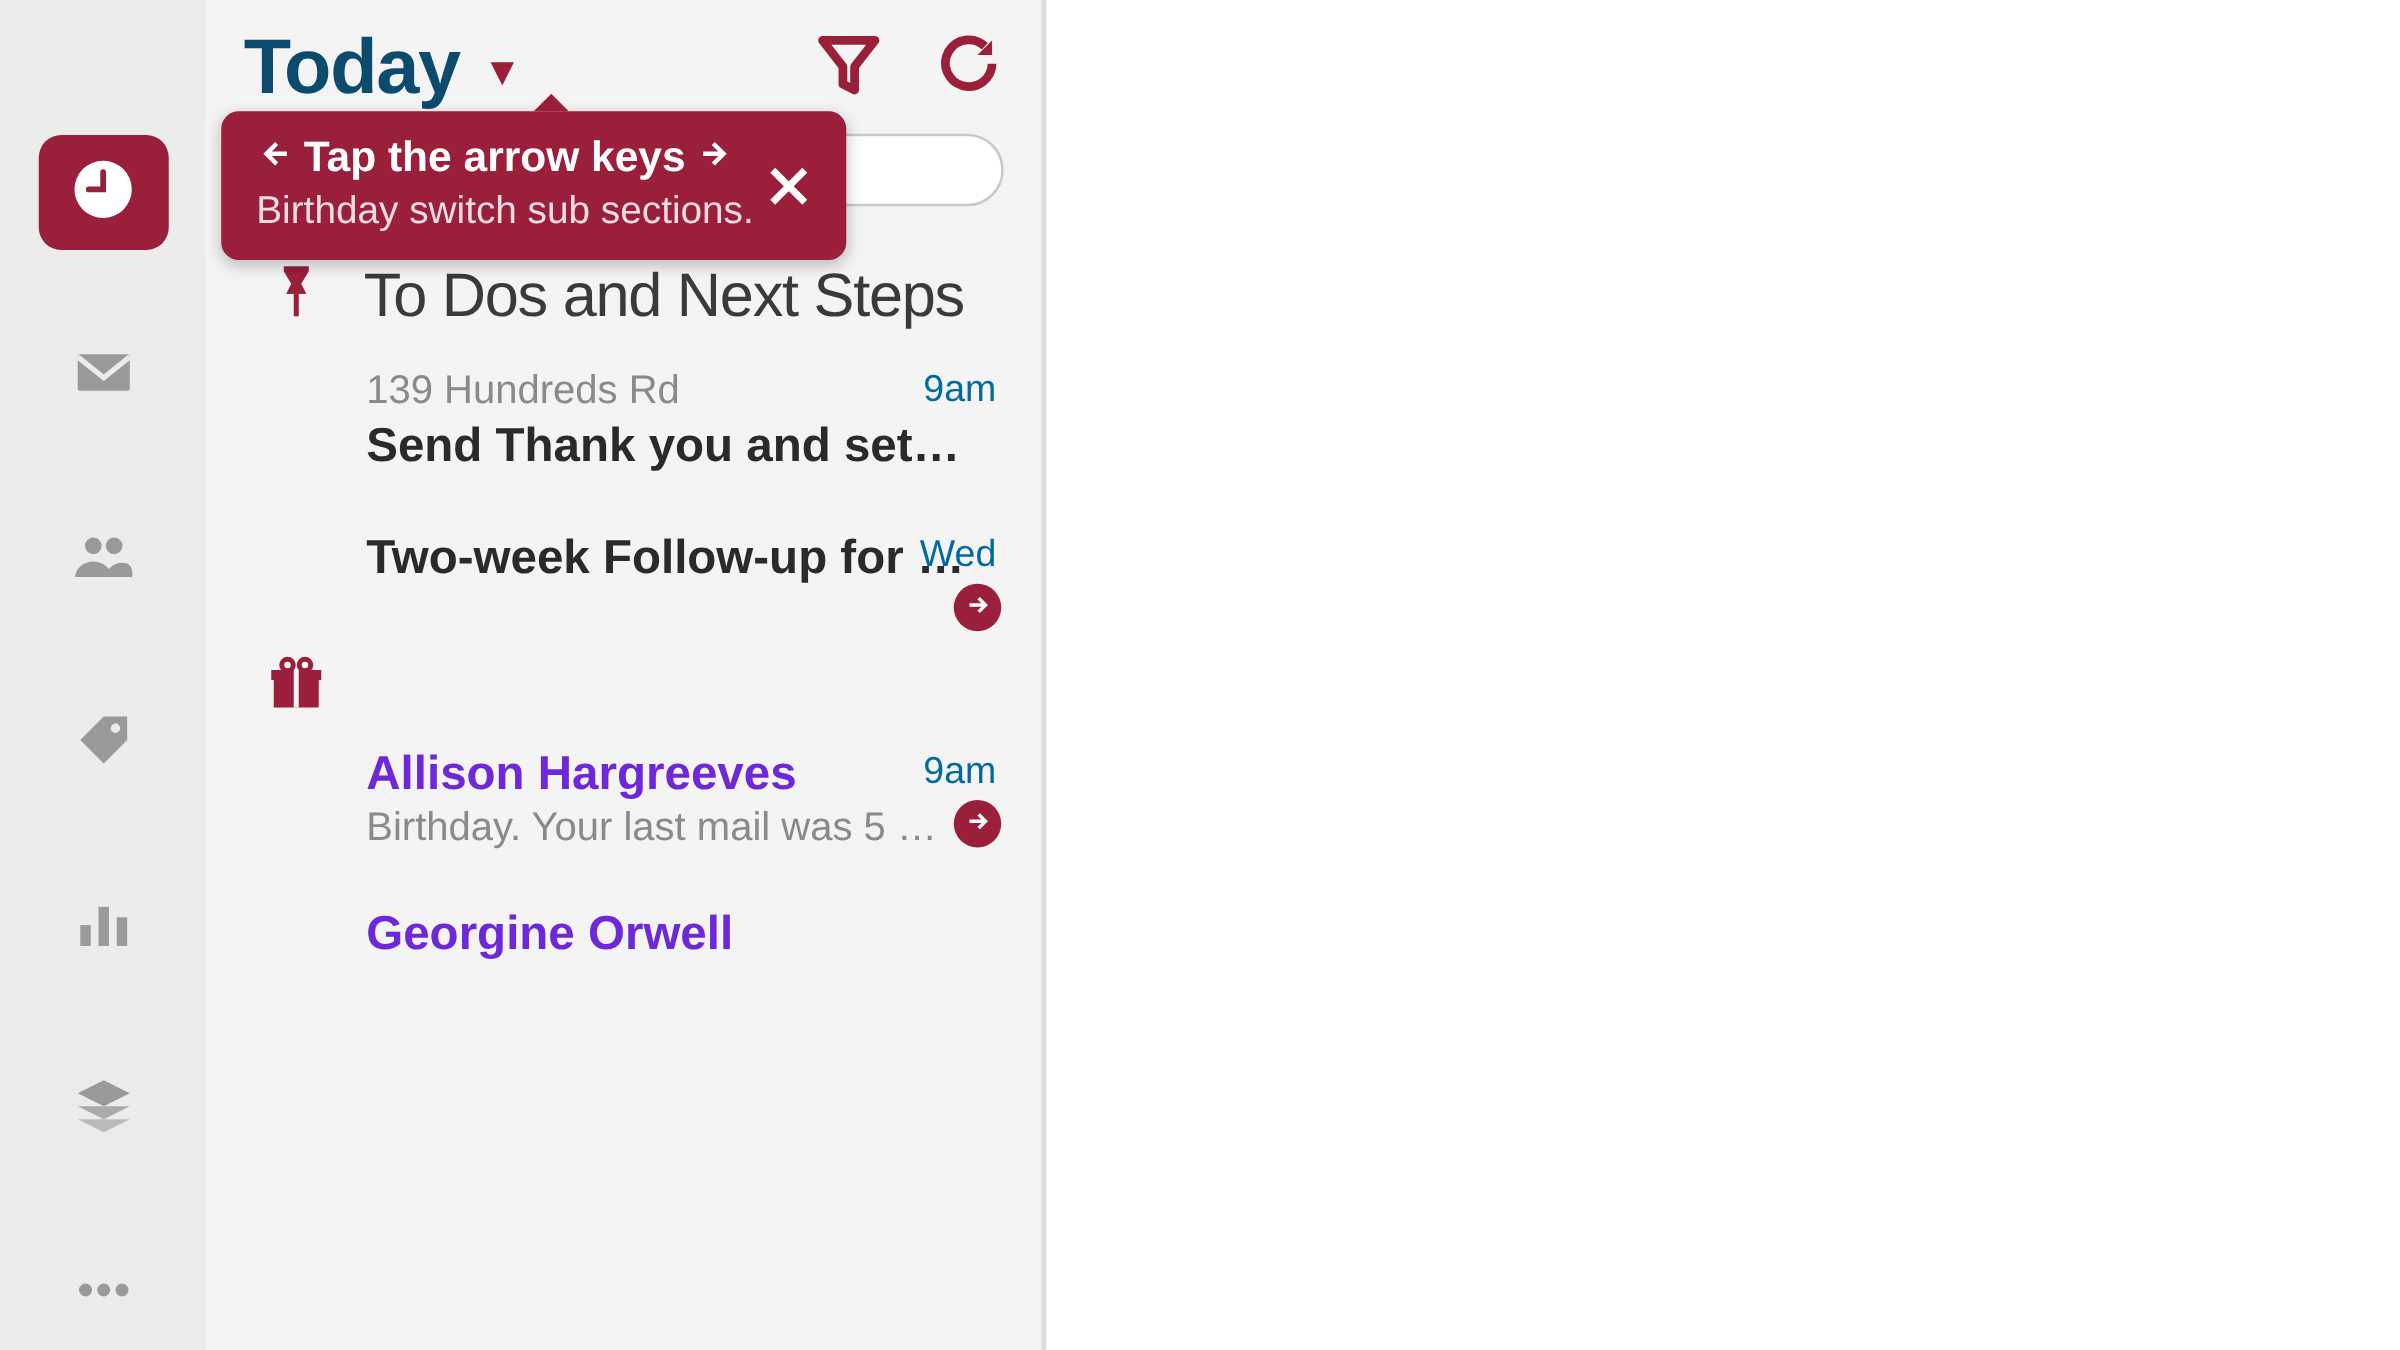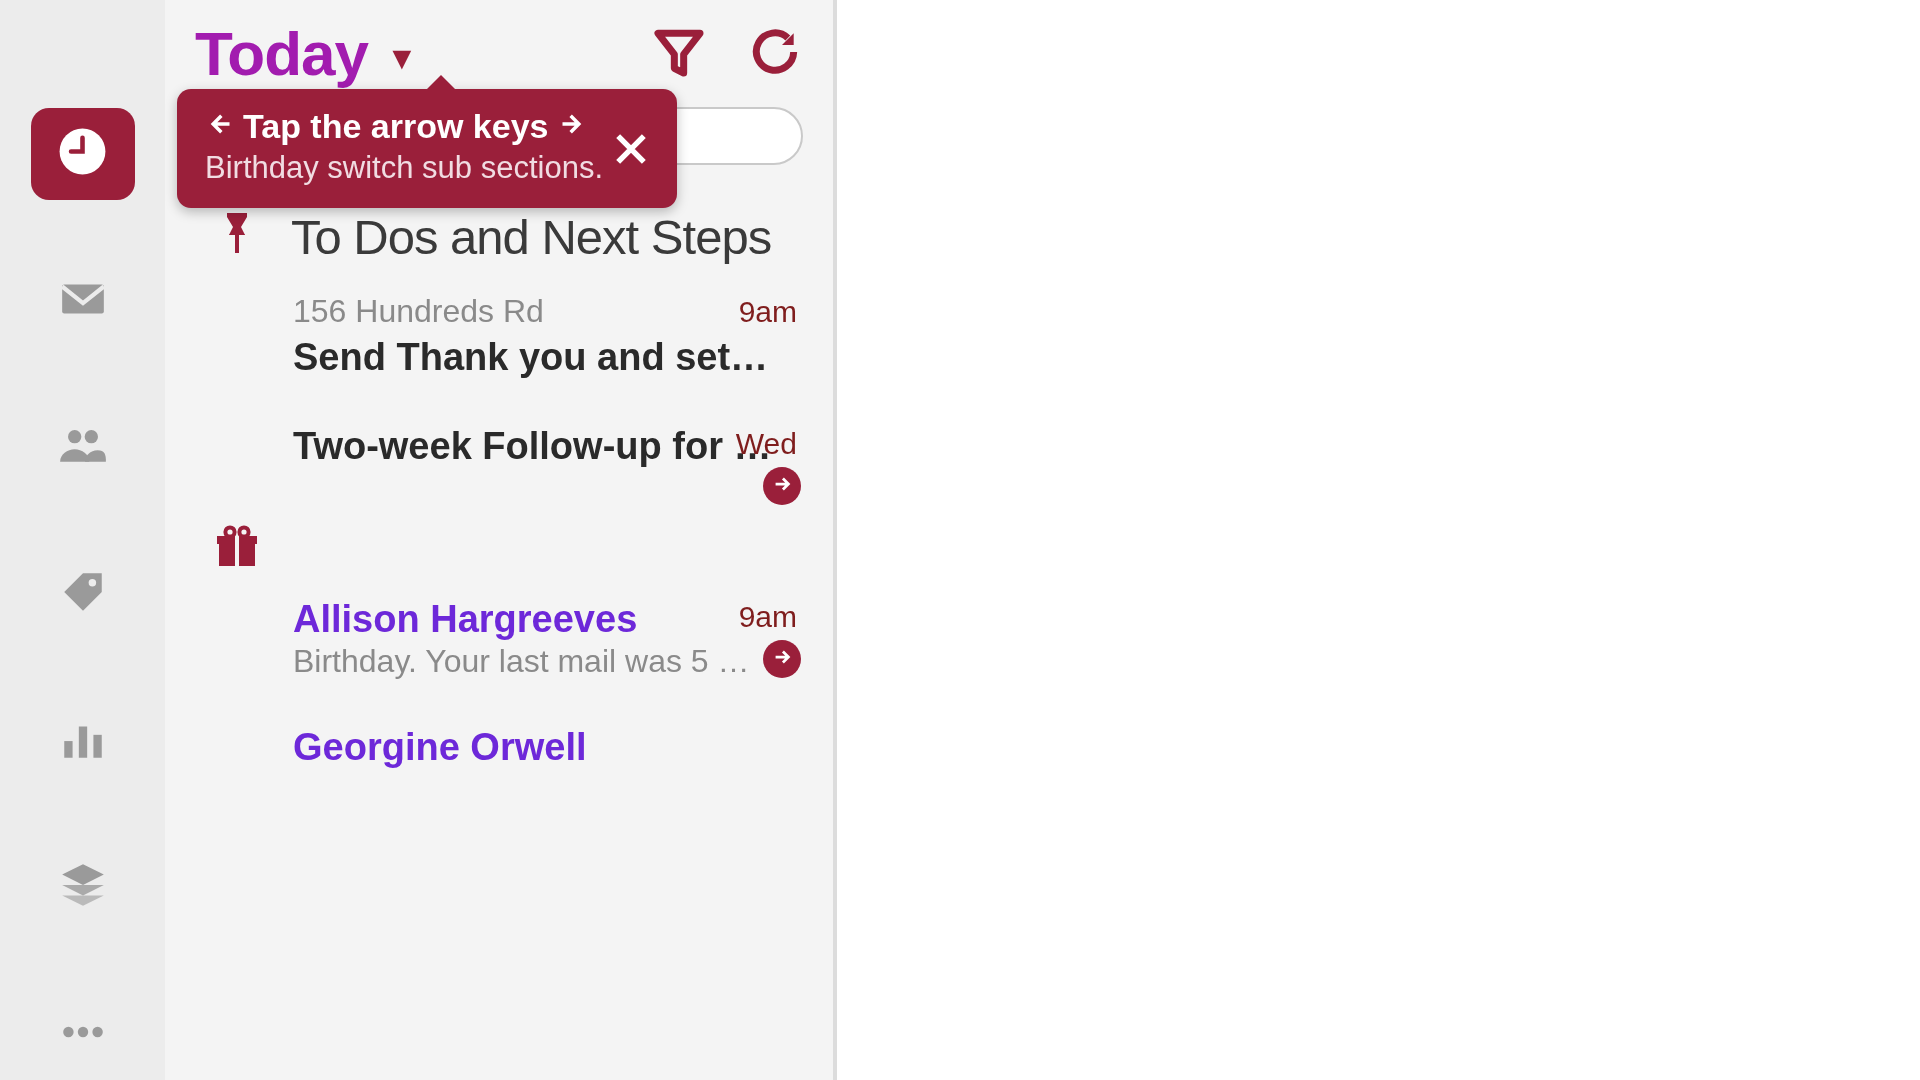--- a/index.html
+++ b/index.html
@@ -7,21 +7,21 @@
   .app { display: flex; height: 100%; }
   .nav-rail { width: 165px; background: #ececec; padding-top: 108px; display: flex; flex-direction: column; align-items: center; gap: 55px; }
   .nav-item { width: 104px; height: 104px; border-radius: 18px; display: flex; align-items: center; justify-content: center; color: #9a9a9a; cursor: pointer; }
   .nav-item.active { background: #9a1f3a; color: #fff; }
   .nav-item svg { width: 55px; height: 55px; }
   .nav-item.small svg { width: 50px; height: 50px; }
 
   .panel { width: 672px; background: #f4f4f4; position: relative; border-right: 4px solid #dcdcdc; display: flex; flex-direction: column; }
   .panel-header { display: flex; align-items: center; justify-content: space-between; padding: 18px 30px 8px 30px; }
   .title-wrap { display: flex; align-items: baseline; gap: 18px; cursor: pointer; }
-  .title { font-size: 62px; font-weight: 700; color: #a21caf; letter-spacing: -1px; }
+  .title { font-size: 62px; font-weight: 700; color: #0c4a6e; letter-spacing: -1px; }
   .title-caret { color: #9a1f3a; font-size: 32px; position: relative; top: -6px; }
   .header-icons { display: flex; gap: 40px; }
   .hicon { width: 56px; height: 56px; color: #9a1f3a; cursor: pointer; display:flex; align-items:center; justify-content:center; }
   .hicon svg { width: 100%; height: 100%; stroke: currentColor; fill: none; stroke-width: 3; }
 
   .search-row { padding: 10px 30px 0 30px; }
   .search-input { width: 100%; height: 58px; border: 2px solid #c9c9c9; border-radius: 30px; background:#fff; outline:none; font-size: 26px; padding: 0 25px; }
 
   .tooltip { position: absolute; top: 89px; left: 12px; width: 500px; background: #9a1f3a; color: #fff; border-radius: 14px; padding: 18px 28px 22px 28px; box-shadow: 0 4px 12px rgba(0,0,0,0.25); z-index: 10; }
   .tooltip::before { content:""; position:absolute; top:-14px; left:250px; width:0; height:0; border-left:14px solid transparent; border-right:14px solid transparent; border-bottom:14px solid #9a1f3a; }
@@ -35,21 +35,21 @@
   .section-header { display: flex; gap: 30px; padding: 10px 10px 12px 30px; }
   .section-icon { width: 48px; height: 48px; color: #9a1f3a; display:flex; align-items:center; justify-content:center; }
   .section-icon svg { width:100%; height:100%; fill: currentColor; }
   .section-title { font-size: 49px; font-weight: 400; color: #3a3a3a; letter-spacing: -1px; }
 
   .item { padding: 16px 18px 30px 110px; position: relative; cursor: pointer; }
   .item .meta { font-size: 32px; color: #8a8a8a; margin-bottom: 6px; }
   .item .title-line { font-size: 38px; font-weight: 700; color: #2a2a2a; white-space: nowrap; overflow: hidden; text-overflow: ellipsis; max-width: 480px; }
   .item .name-line { font-size: 38px; font-weight: 700; color: #6d28d9; margin-bottom: 2px; }
   .item .sub-line { font-size: 32px; color: #8a8a8a; white-space: nowrap; overflow: hidden; text-overflow: ellipsis; max-width: 470px; }
-  .time { position: absolute; right: 18px; top: 18px; font-size: 30px; color: #7f1d1d; }
+  .time { position: absolute; right: 18px; top: 18px; font-size: 30px; color: #0369a1; }
   .go-icon { position: absolute; right: 14px; top: 58px; width: 38px; height: 38px; border-radius: 50%; background: #9a1f3a; color:#fff; display:flex; align-items:center; justify-content:center; }
   .go-icon svg { width: 22px; height: 22px; stroke:#fff; stroke-width:3; fill:none; }
 
   .blank { flex: 1; background: #fff; }
 </style>
 </head>
 <body>
 
 <div class="app">
 
@@ -178,21 +178,21 @@
             <svg viewBox="0 0 24 24">
                 <path d="M12 2 L12 9 L8 13 L16 13 L12 9 M12 13 L12 22" stroke="none"></path>
                 <path d="M7 2 H17 V4 L14 9 L16 13 H8 L10 9 L7 4 Z"></path>
                 <rect x="11" y="13" width="2" height="9"></rect>
               </svg>
           </div>
           <div class="section-title">To Dos and Next Steps</div>
         </div>
 
         <div class="item">
-          <div class="meta">156 Hundreds Rd</div>
+          <div class="meta">139 Hundreds Rd</div>
           <div class="title-line">Send Thank you and set expe…</div>
           <div class="time">9am</div>
         </div>
 
         <div class="item">
           <div class="title-line">Two-week Follow-up for Led …</div>
           <div class="time">Wed</div>
           <div class="go-icon">
             <span>
               <svg viewBox="0 0 24 24">

